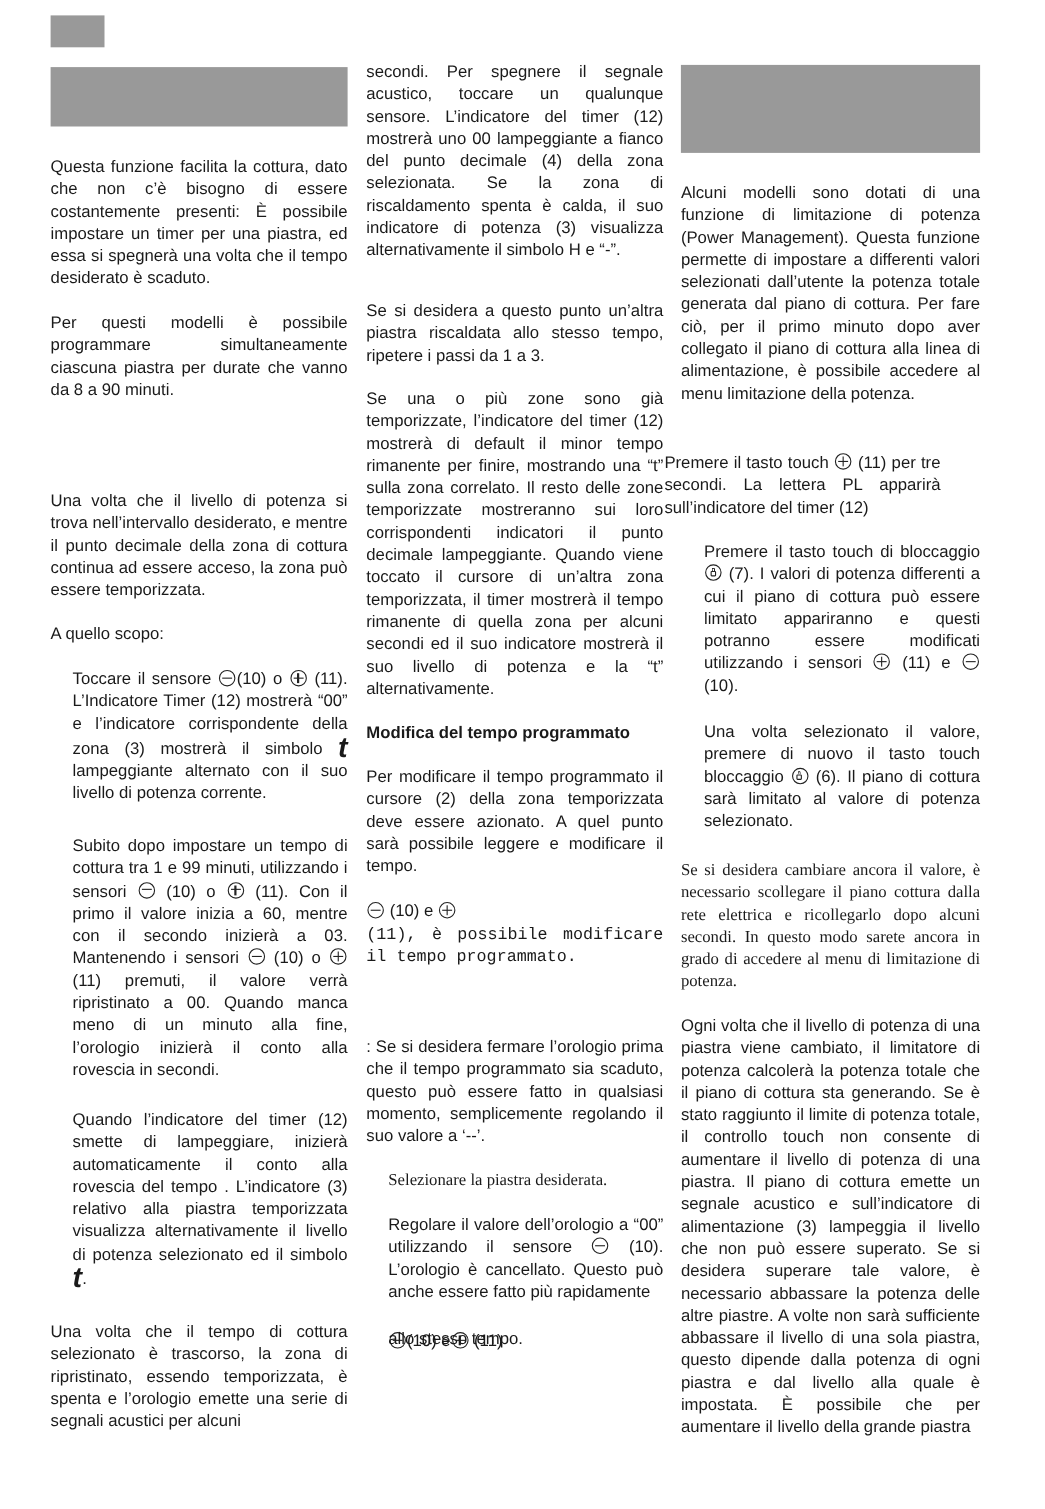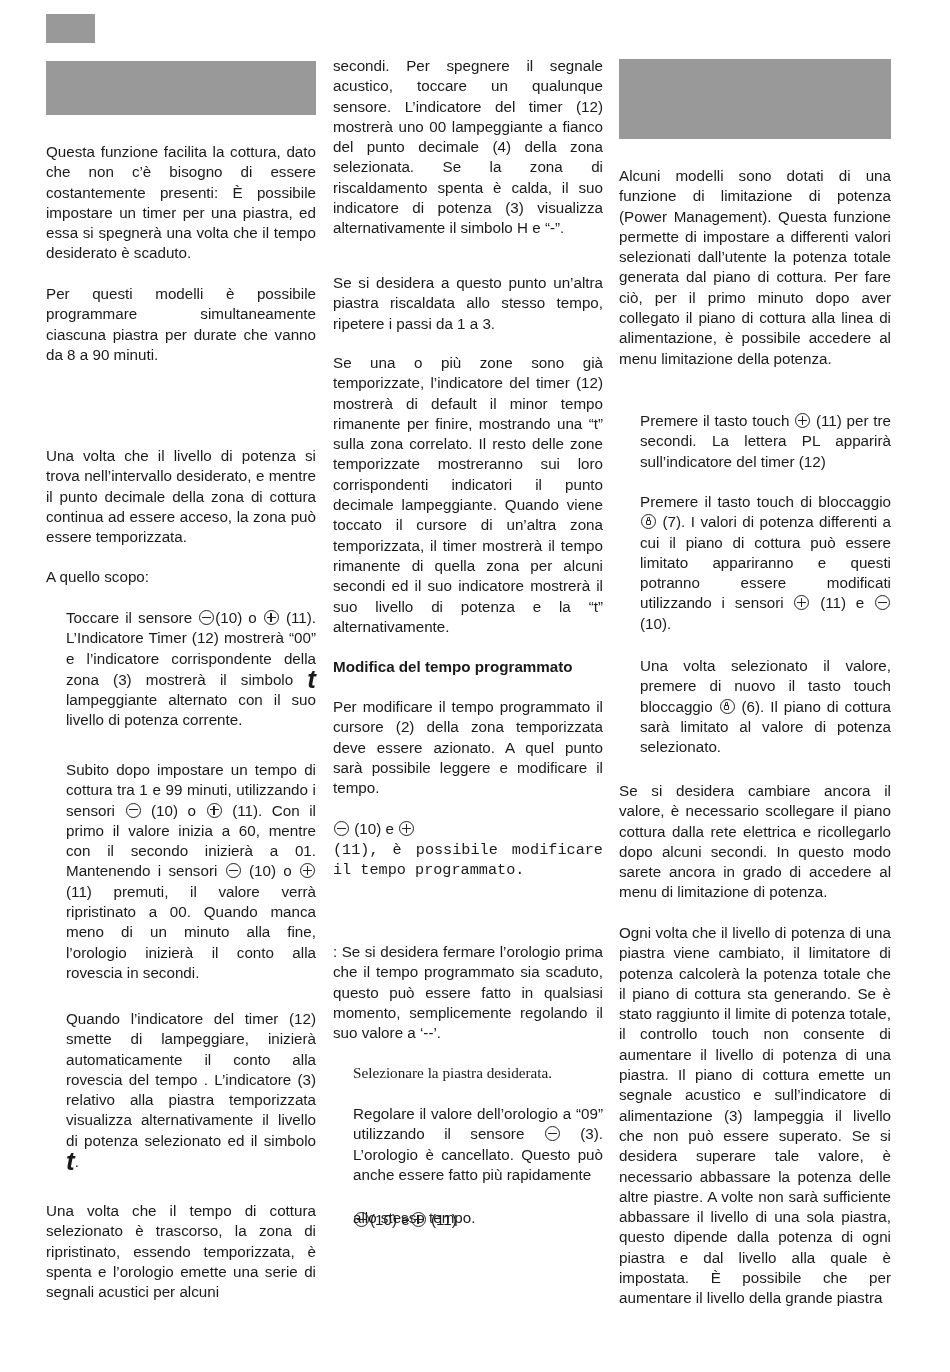--- a/index.html
+++ b/index.html
@@ -40,21 +40,21 @@
   <span>(11). L’Indicatore Timer (12) mostrerà “00” e l’indicatore corrispondente della zona (3) mostrerà il simbolo</span>
   <span class="tsym">t</span>
   <span>lampeggiante alternato con il suo livello di potenza corrente.</span>
 </p>
 
 <p class="p" style="left:66px;top:760px;width:250px;">
   <span>Subito dopo impostare un tempo di cottura tra 1 e 99 minuti, utilizzando i sensori</span>
   <span class="ic minus"></span>
   <span>(10) o</span>
   <span class="ic plus"></span>
-  <span>(11). Con il primo il valore inizia a 60, mentre con il secondo inizierà a 01. Mantenendo i sensori</span>
+  <span>(11). Con il primo il valore inizia a 60, mentre con il secondo inizierà a 03. Mantenendo i sensori</span>
   <span class="ic minus"></span>
   <span>(10) o</span>
   <span class="ic plus"></span>
   <span>(11) premuti, il valore verrà ripristinato a 00. Quando manca meno di un minuto alla fine, l’orologio inizierà il conto alla rovescia in secondi.</span>
 </p>
 
 <p class="p" style="left:66px;top:1009px;width:250px;">
   <span>Quando l’indicatore del timer (12) smette di lampeggiare, inizierà automaticamente il conto alla rovescia del tempo . L’indicatore (3) relativo alla piastra temporizzata visualizza alternativamente il livello di potenza selezionato ed il simbolo</span>
   <span class="tsym">t</span><span>.</span>
 </p>
@@ -68,44 +68,44 @@
 <p class="p" style="left:333px;top:697px;width:270px;">Per modificare il tempo programmato il cursore (2) della zona temporizzata deve essere azionato. A quel punto sarà possibile leggere e modificare il tempo.</p>
 <p class="p" style="left:333px;top:819px;width:270px;text-align:right;">
   <span class="ic minus"></span>
   <span>(10) e</span>
   <span class="ic plus"></span>
 </p>
 <p class="p" style="left:333px;top:840px;width:270px;font-family:Liberation Mono, monospace;">(11), è possibile modificare il tempo programmato.</p>
 <p class="p" style="left:333px;top:942px;width:270px;">: Se si desidera fermare l’orologio prima che il tempo programmato sia scaduto, questo può essere fatto in qualsiasi momento, semplicemente regolando il suo valore a ‘--’.</p>
 <p class="p" style="left:353px;top:1063px;width:250px;font-family:Liberation Serif, serif;">Selezionare la piastra desiderata.</p>
 <p class="p" style="left:353px;top:1104px;width:250px;">
-  <span>Regolare il valore dell’orologio a “09” utilizzando il sensore</span>
+  <span>Regolare il valore dell’orologio a “00” utilizzando il sensore</span>
   <span class="ic minus"></span>
-  <span>(3). L’orologio è cancellato. Questo può anche essere fatto più rapidamente</span>
+  <span>(10). L’orologio è cancellato. Questo può anche essere fatto più rapidamente</span>
 </p>
 <p class="p" style="left:353px;top:1210px;width:250px;text-align:right;">
   <span class="ic minus"></span><span>(10) e</span><span class="ic plus"></span>
   <span>(11)</span>
 </p>
 <p class="p" style="left:353px;top:1208px;width:250px;">allo stesso tempo.</p>
 
 <p class="p" style="left:619px;top:166px;width:272px;">Alcuni modelli sono dotati di una funzione di limitazione di potenza (Power Management). Questa funzione permette di impostare a differenti valori selezionati dall’utente la potenza totale generata dal piano di cottura. Per fare ciò, per il primo minuto dopo aver collegato il piano di cottura alla linea di alimentazione, è possibile accedere al menu limitazione della potenza.</p>
-<p class="p" style="left:640px;top:411px;width:251px;">
+<p class="p" style="left:604px;top:411px;width:251px;">
   <span>Premere il tasto touch</span>
   <span class="ic plus"></span>
   <span>(11) per tre secondi. La lettera PL apparirà sull’indicatore del timer (12)</span>
 </p>
 <p class="p" style="left:640px;top:492px;width:251px;">
   <span>Premere il tasto touch di bloccaggio</span>
   <span class="ic lock"></span>
   <span>(7). I valori di potenza differenti a cui il piano di cottura può essere limitato appariranno e questi potranno essere modificati utilizzando i sensori</span>
   <span class="ic plus"></span>
   <span>(11) e</span>
   <span class="ic minus"></span>
   <span>(10).</span>
 </p>
 <p class="p" style="left:640px;top:656px;width:251px;">
   <span>Una volta selezionato il valore, premere di nuovo il tasto touch bloccaggio</span>
   <span class="ic lock"></span>
   <span>(6). Il piano di cottura sarà limitato al valore di potenza selezionato.</span>
 </p>
-<p class="p" style="left:619px;top:781px;width:272px;">Se si desidera cambiare ancora il valore, è necessario scollegare il piano cottura dalla rete elettrica e ricollegarlo dopo alcuni secondi. In questo modo sarete ancora in grado di accedere al menu di limitazione di potenza.</p>
+<p class="p" style="left:619px;top:781px;width:272px;font-family:Liberation Serif, serif;">Se si desidera cambiare ancora il valore, è necessario scollegare il piano cottura dalla rete elettrica e ricollegarlo dopo alcuni secondi. In questo modo sarete ancora in grado di accedere al menu di limitazione di potenza.</p>
 <p class="p" style="left:619px;top:923px;width:272px;">Ogni volta che il livello di potenza di una piastra viene cambiato, il limitatore di potenza calcolerà la potenza totale che il piano di cottura sta generando. Se è stato raggiunto il limite di potenza totale, il controllo touch non consente di aumentare il livello di potenza di una piastra. Il piano di cottura emette un segnale acustico e sull’indicatore di alimentazione (3) lampeggia il livello che non può essere superato. Se si desidera superare tale valore, è necessario abbassare la potenza delle altre piastre. A volte non sarà sufficiente abbassare il livello di una sola piastra, questo dipende dalla potenza di ogni piastra e dal livello alla quale è impostata. È possibile che per aumentare il livello della grande piastra</p>
 
 </body></html>

